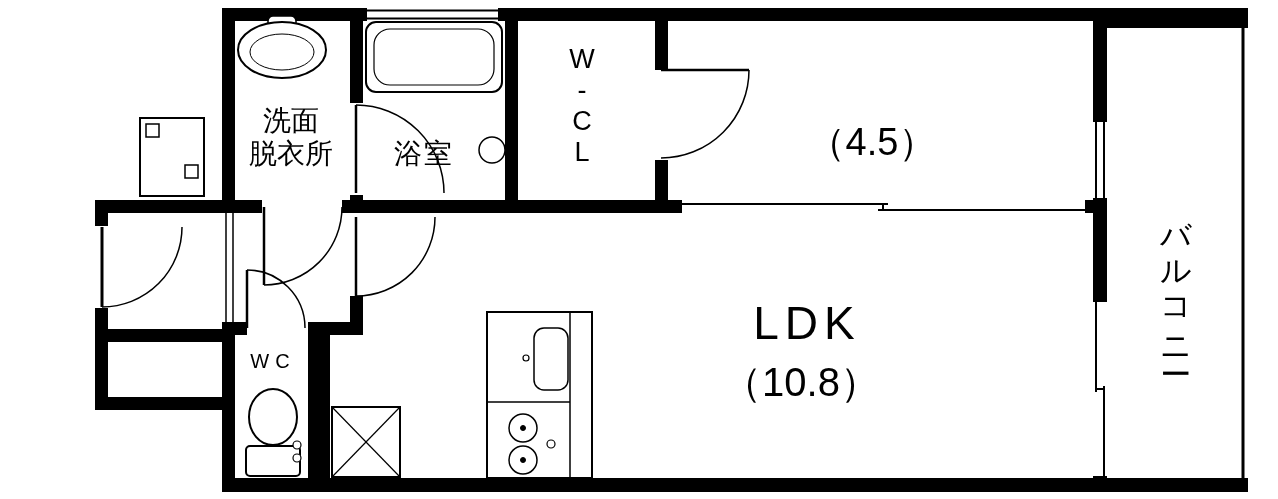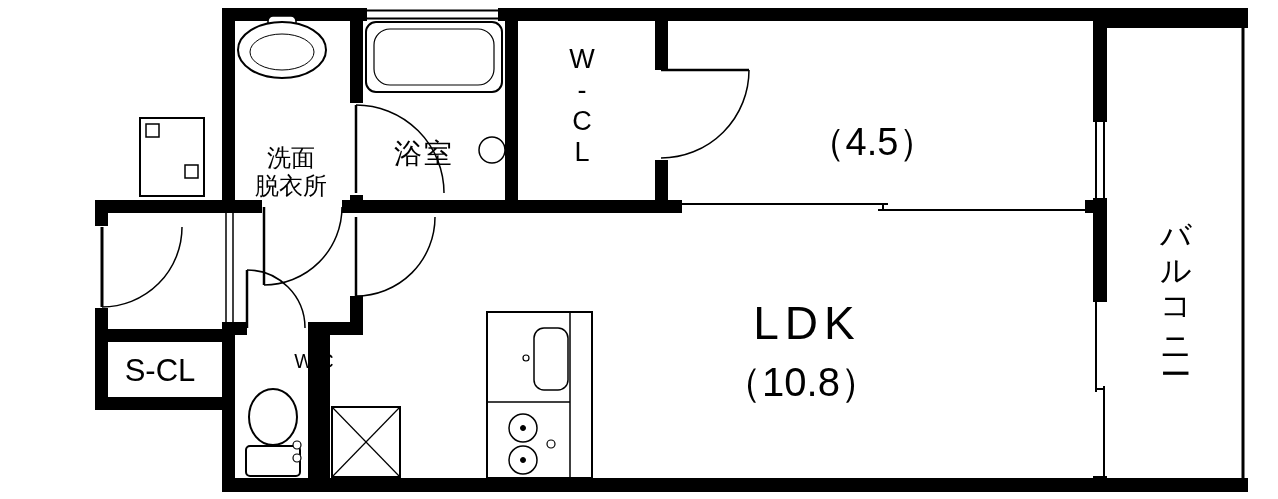--- a/index.html
+++ b/index.html
@@ -161,34 +161,33 @@
     </g>
 
     <g stroke="#000" fill="#fff">
       <rect x="140" y="118" width="64" height="78" stroke-width="2"></rect>
       <rect x="146" y="124" width="13" height="13" stroke-width="1.5"></rect>
       <rect x="185" y="165" width="13" height="13" stroke-width="1.5"></rect>
     </g>
 
   </svg>
 
-  <div class="lbl" style="left:291px;top:137px;font-size:24px;margin-top:35px;">
+  <div class="lbl" style="left:291px;top:137px;font-size:28px;">
     <div>洗面</div>
     <div>脱衣所</div>
   </div>
 
   <div class="lbl" style="left:424px;top:154px;font-size:28px;letter-spacing:2px;">浴室</div>
 
   <div class="lbl vert upright" style="left:581px;top:106px;font-size:27px;letter-spacing:1px;">W-CL</div>
 
   <div class="lbl" style="left:872px;top:142px;font-size:38px;">（4.5）</div>
 
   <div class="lbl vert" style="left:1175px;top:281px;font-size:31px;letter-spacing:4px;">バルコニー</div>
 
 
-  <div class="lbl" style="left:160px;top:371px;font-size:31px;">S-CL</div>
 
-  <div class="lbl" style="left:273px;top:362px;font-size:20px;letter-spacing:6px;margin-left:44px;">WC</div>
+  <div class="lbl" style="left:273px;top:362px;font-size:20px;letter-spacing:6px;">WC</div>
 
   <div class="lbl" style="left:807px;top:323px;font-size:46px;letter-spacing:6px;text-align:right;">LDK</div>
   <div class="lbl" style="left:801px;top:383px;font-size:40px;">（10.8）</div>
 
 </div>
 
 </body></html>

